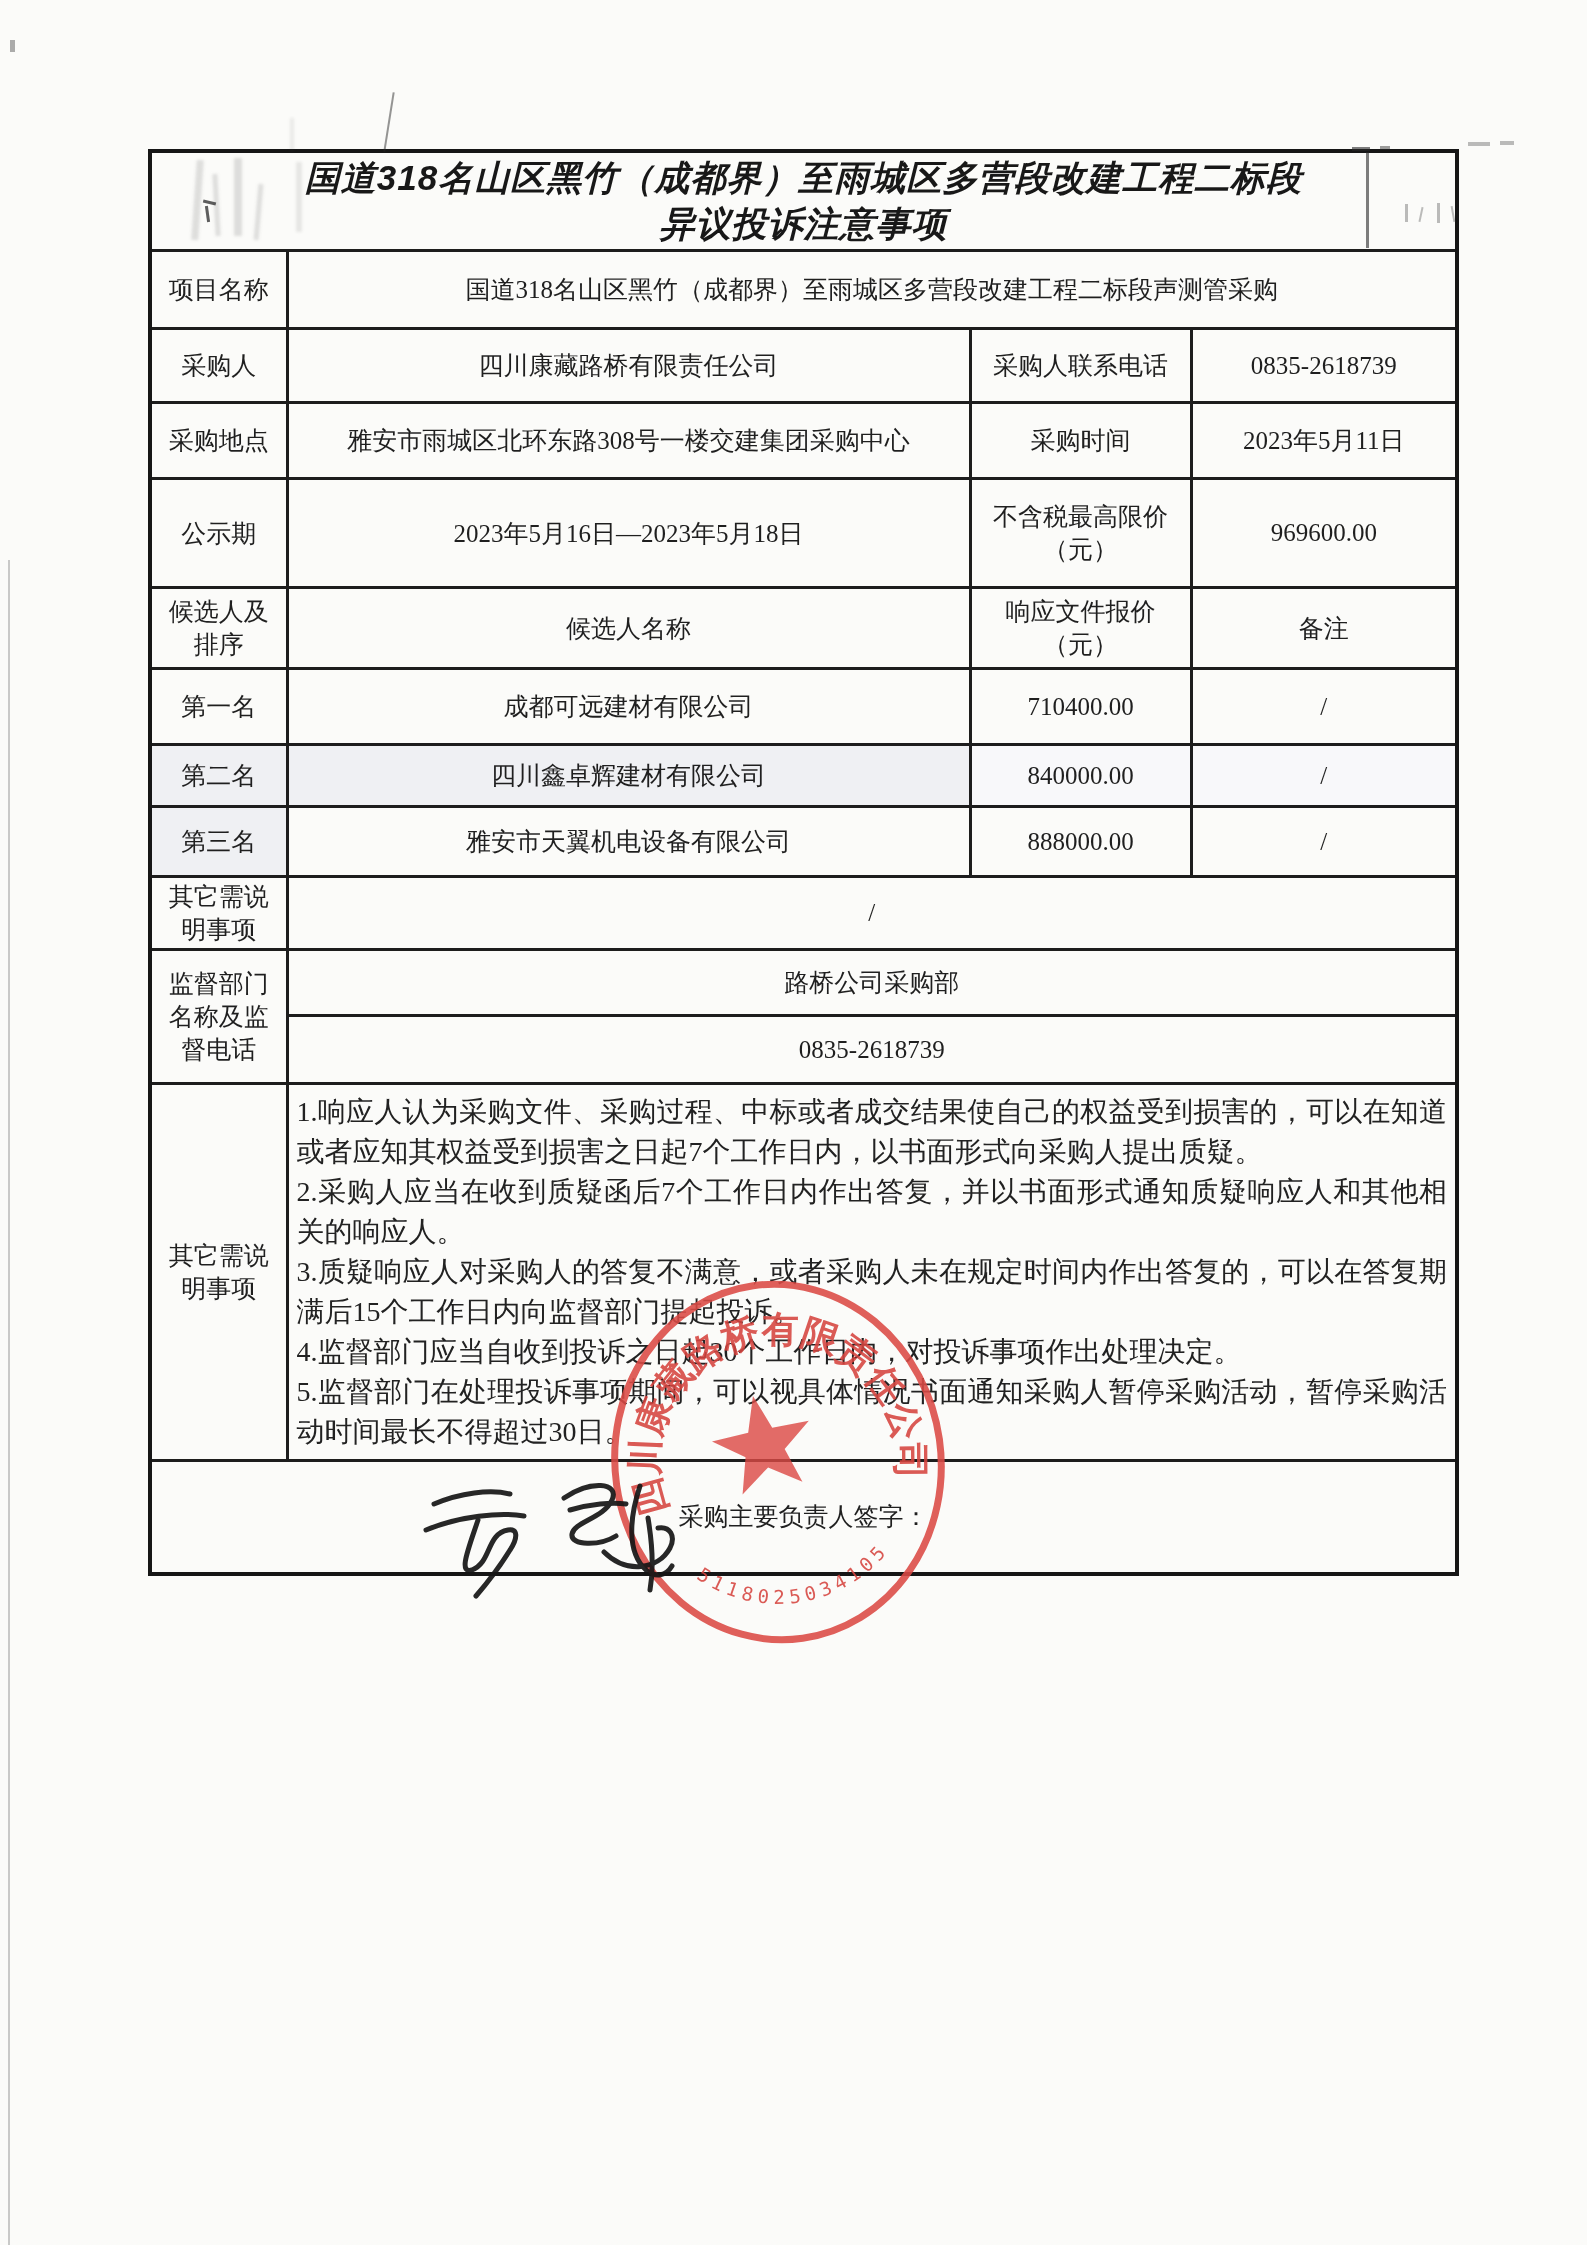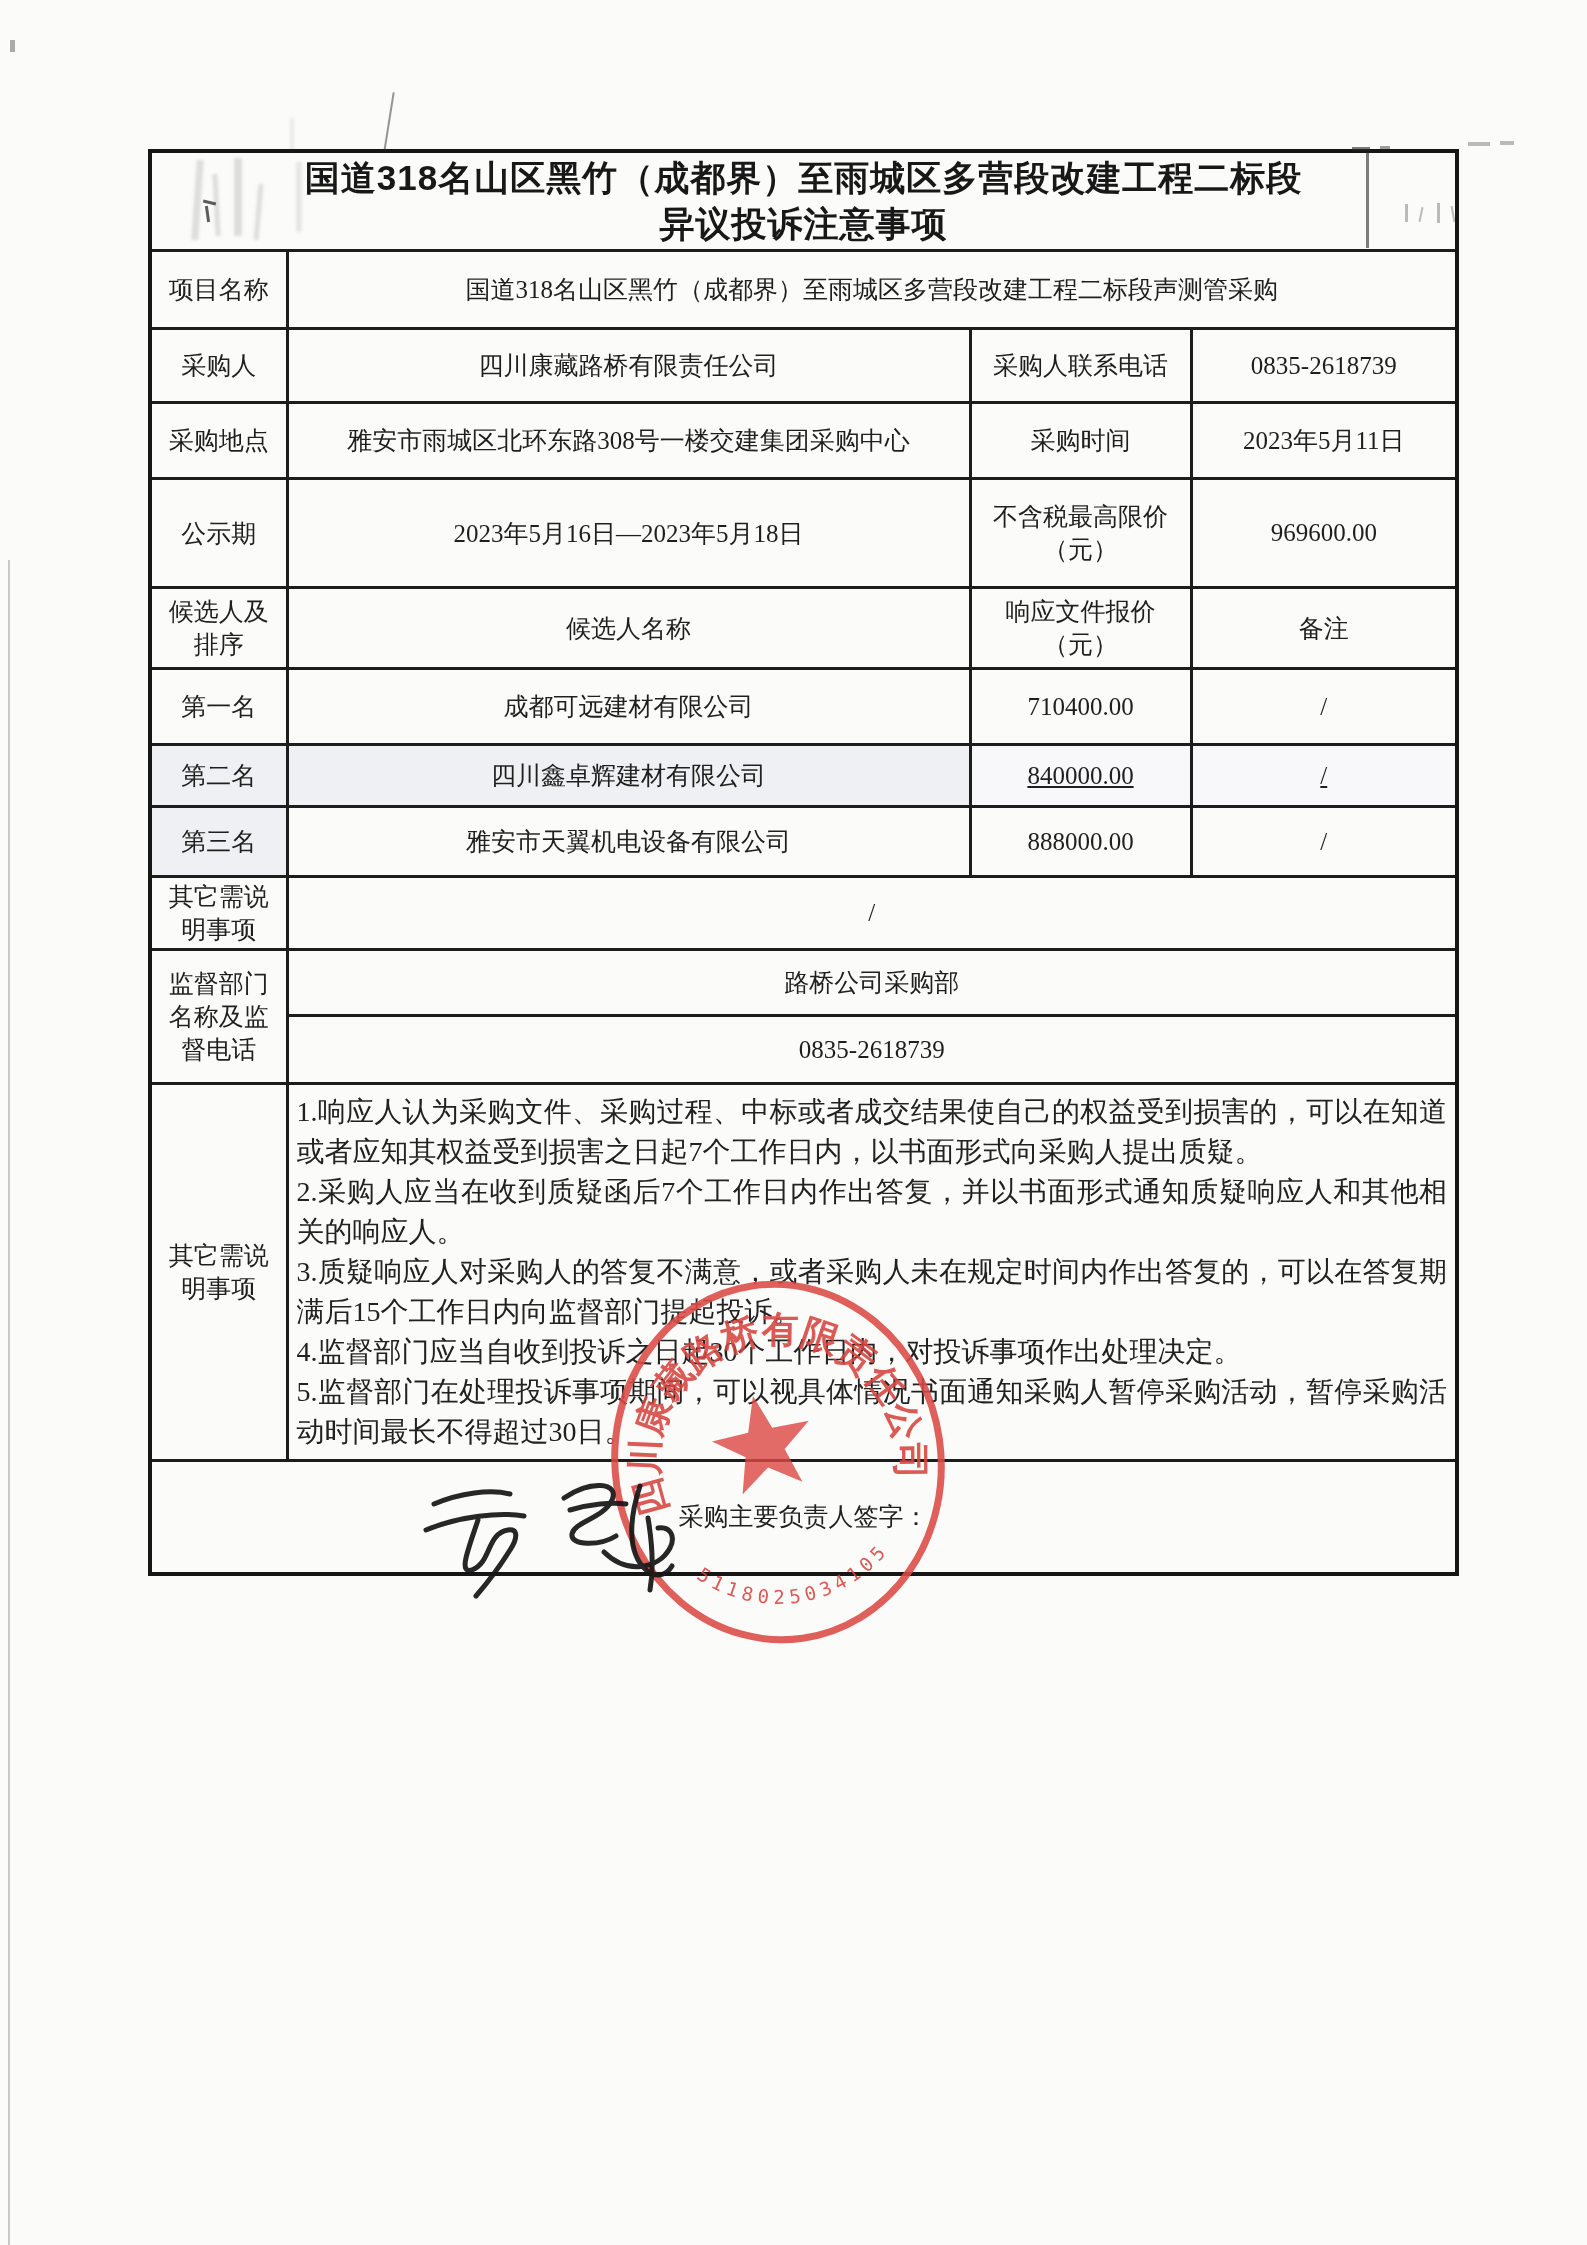--- a/index.html
+++ b/index.html
@@ -17,33 +17,33 @@
     width:1307px;border-collapse:collapse;table-layout:fixed;
     border:4px solid #161616;
     background:transparent;
   }
   table.doc td{
     border:3px solid #1d1d1d;
     text-align:center;vertical-align:middle;
     font-size:25px;padding:2px 8px;
     word-break:break-all;
   }
-  td.title-cell{padding:6px 10px;}
+  td.title-cell{padding:6px 10px;font-style:italic;}
   .title-line{
     font-family:"Liberation Sans","DejaVu Sans",sans-serif;
     font-weight:700;font-size:35px;line-height:46px;color:#181818;
     letter-spacing:1px;
   }
   td.sign-cell{text-align:left;padding-left:18px;font-size:27px;}
   td.objection-cell{text-align:left;padding:12px 14px;}
   .objection-item{
     font-size:28px;line-height:40px;text-align:justify;color:#222;
   }
   .shade{background:#eff0f3;}
-  .shade-lite{background:#f8f8fa;text-decoration:underline;}
+  .shade-lite{background:#f8f8fa;}
   
   .artifact{position:absolute;pointer-events:none;}
   .smudge{background:rgba(70,70,70,.16);filter:blur(1.5px);}
   .tick{background:rgba(40,40,40,.75);}
   .faint{background:rgba(90,90,90,.4);filter:blur(.5px);}
   .overlay{position:absolute;pointer-events:none;}
 </style>
 </head>
 <body>
 

